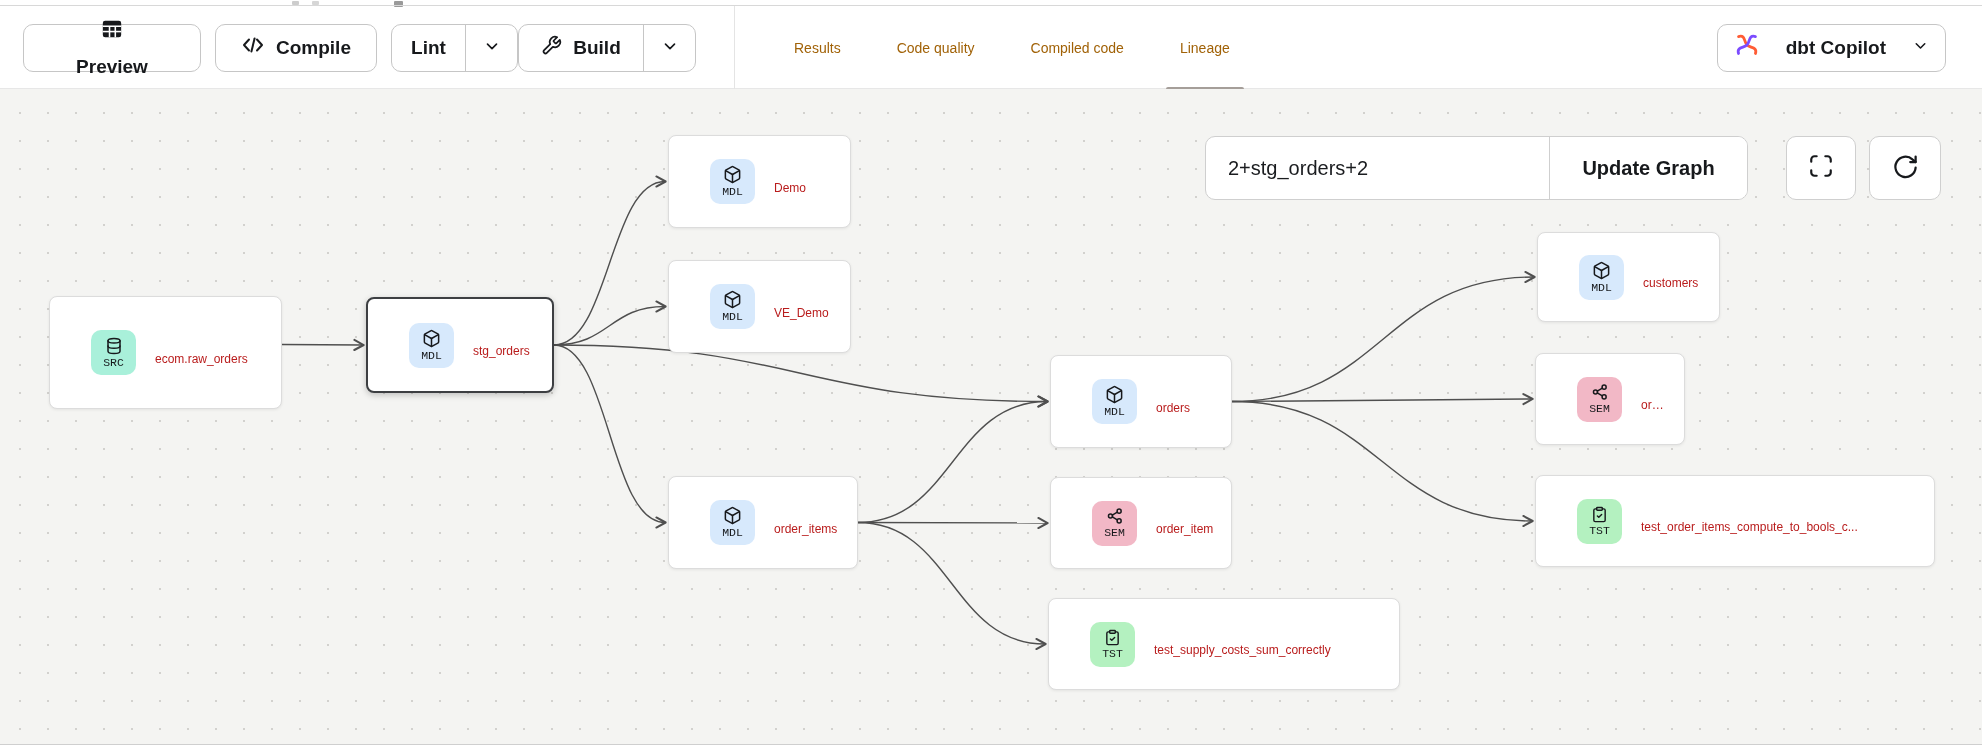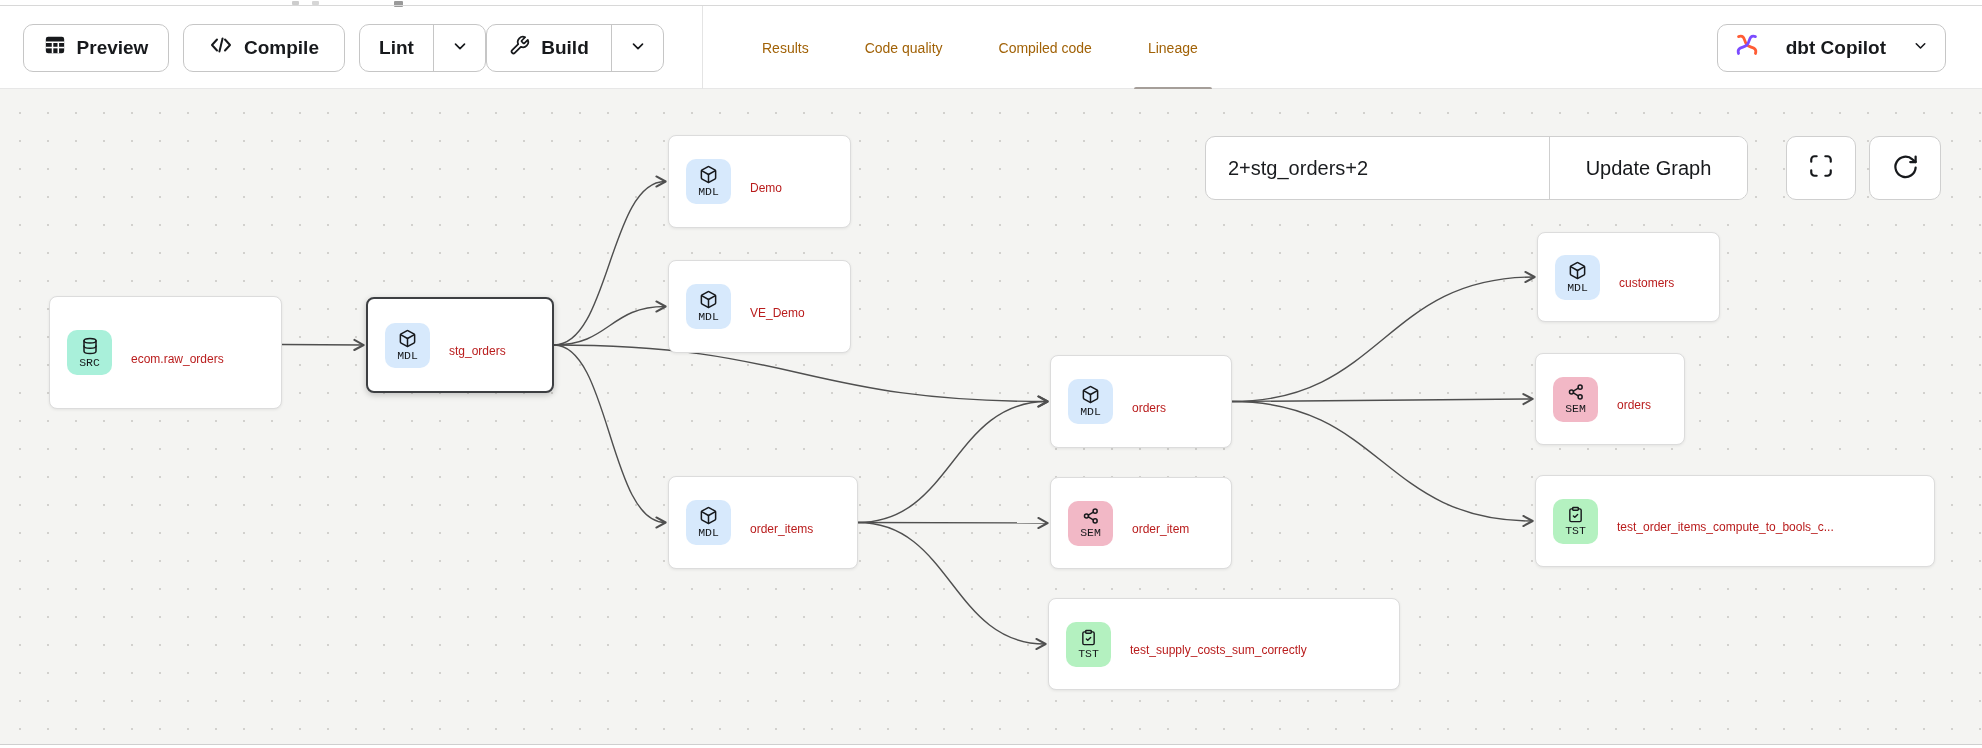--- a/index.html
+++ b/index.html
@@ -21,21 +21,21 @@
   .header-row {
     position:absolute; top:6px; left:0; right:0; height:83px;
     display:flex; align-items:center; padding-left:23px;
   }
   .tbtn {
     height:48px; border:1px solid #c6c6c6; border-radius:10px; background:#fff;
     display:flex; align-items:center; justify-content:center; gap:11px;
     font-size:19px; font-weight:600; color:#17191c; cursor:pointer;
   }
   .tbtn svg { flex:0 0 auto; }
-  .btn-preview { width:146px; margin-right:14px; }
+  .btn-preview { width:178px; margin-right:14px;flex-direction:column; }
   .btn-compile { width:162px; margin-right:14px; }
   .split-group {
     height:48px; border:1px solid #c6c6c6; border-radius:10px; background:#fff;
     display:flex; align-items:stretch; overflow:hidden;
   }
   .group-build { width:178px; margin-right:18px; }
   .group-lint  { width:127px; }
   .split-main { display:flex; align-items:center; justify-content:center; gap:11px;
     font-size:19px; font-weight:600; flex:1 1 auto; cursor:pointer; }
   .split-caret { width:52px; border-left:1px solid #c6c6c6; display:flex;
@@ -65,20 +65,21 @@
     background-image:radial-gradient(circle,#d2d1ce 1.2px, transparent 1.2px);
     background-size:28px 28px; background-position:6px 10px;
     border-bottom:1px solid #cfcfcf;
   }
   .edges { position:absolute; top:0; left:0; width:1982px; height:656px; }
 
   .node {
     position:absolute; background:#fff; border:1px solid #dcdcdc; border-radius:8px;
     display:flex; align-items:center; box-shadow:0 1px 3px rgba(0,0,0,.07);
     cursor:pointer;
+    padding-left:24px;
   }
   .node.selected { border:2px solid #3d3f42; box-shadow:0 2px 6px rgba(0,0,0,.22); }
   .chip {
     width:45px; height:45px; border-radius:10px; margin-left:17px; flex:0 0 auto;
     display:flex; flex-direction:column; align-items:center; justify-content:center;
   }
   .chip svg { display:block; }
   .chip-badge {
     font-family:"Liberation Mono","DejaVu Sans Mono",monospace;
     font-size:11.5px; font-weight:500; line-height:13px; color:#17191c; margin-top:1px;
@@ -94,21 +95,21 @@
     background:#fff; border:1px solid #cfcfcf; border-radius:10px;
     display:flex; align-items:stretch; overflow:hidden;
   }
   .selector-input {
     flex:0 0 343px; border:none; outline:none; background:transparent;
     font-family:"Liberation Sans","DejaVu Sans",sans-serif;
     font-size:20px; color:#1a1c1f; padding:0 0 0 22px;
   }
   .selector-update {
     flex:1 1 auto; border-left:1px solid #cfcfcf; display:flex; align-items:center;
-    justify-content:center; font-size:20px; font-weight:400; cursor:pointer; background:#fff;
+    justify-content:center; font-size:20px; font-weight:700; cursor:pointer; background:#fff;
   }
   .icon-btn {
     position:absolute; top:47px; height:64px; background:#fff; border:1px solid #cfcfcf;
     border-radius:10px; display:flex; align-items:center; justify-content:center; cursor:pointer;
   }
   .btn-fullscreen { left:1786px; width:70px; }
   .btn-refresh { left:1869px; width:72px; }
 </style>
 </head>
 <body>

